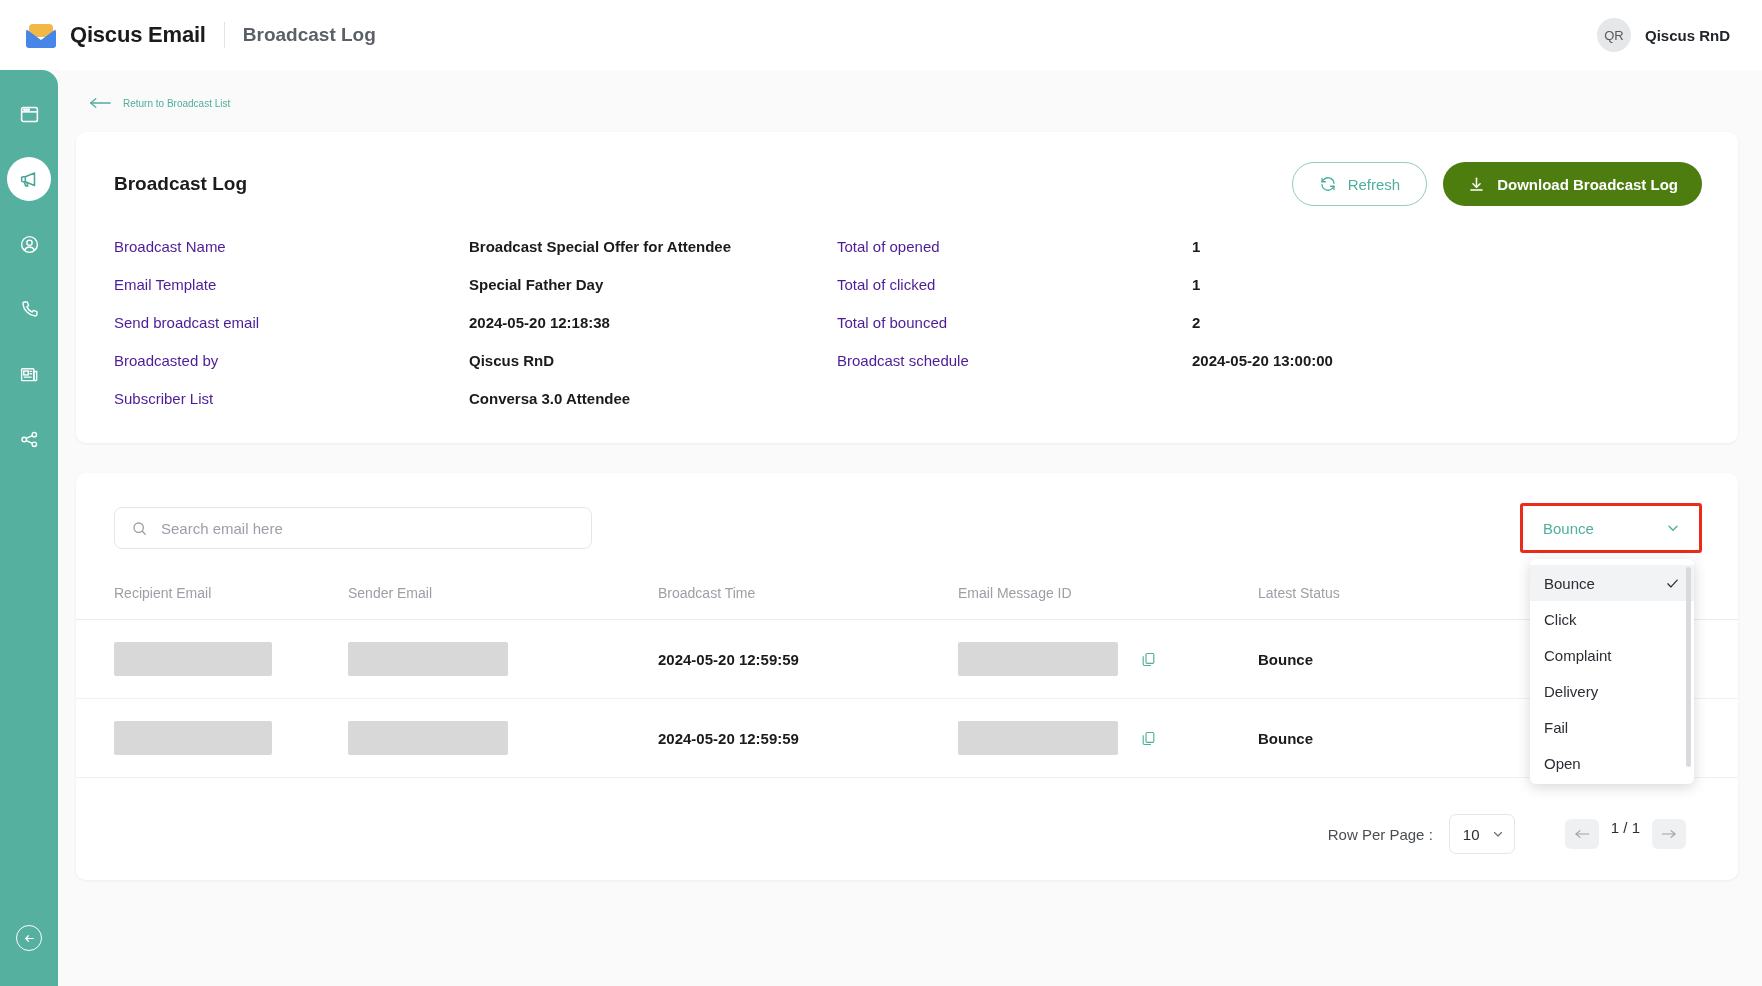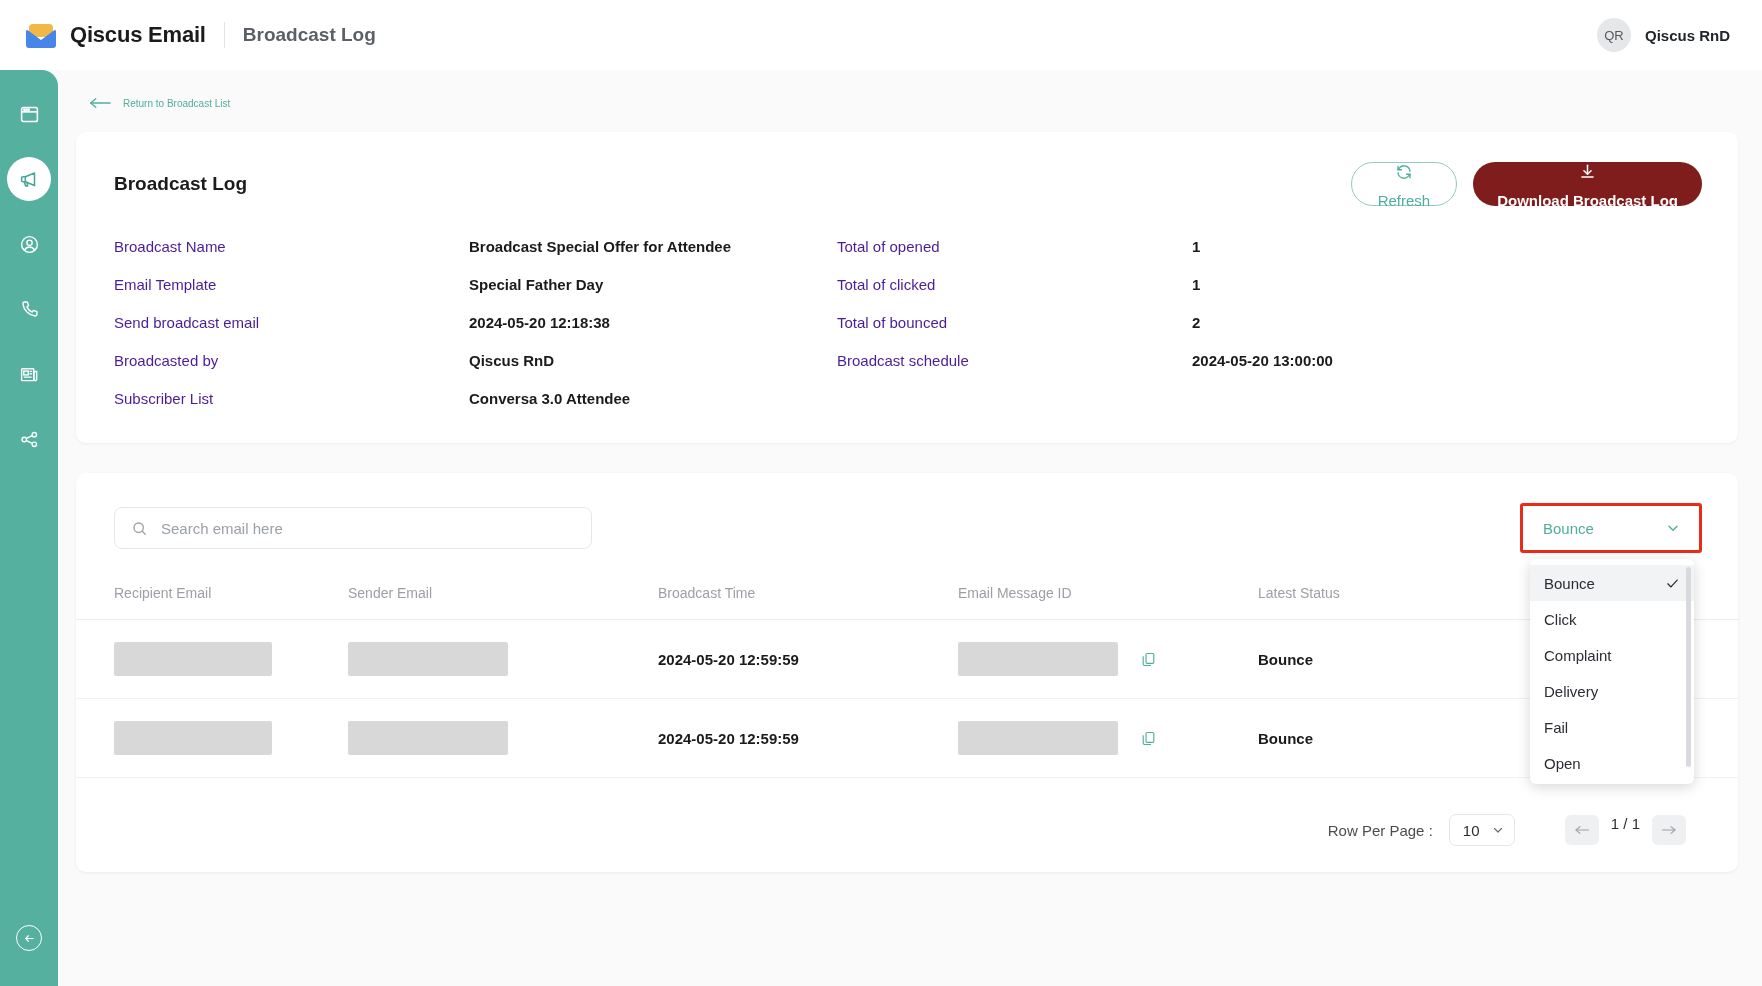--- a/index.html
+++ b/index.html
@@ -70,24 +70,24 @@
   .card {
     background: #ffffff; border-radius: 10px; margin: 22px 24px 0 18px;
     box-shadow: 0 1px 3px rgba(0,0,0,.06);
   }
   .card-top { padding: 30px 36px 36px 38px; }
   .card-head { display: flex; align-items: center; }
   .card-title { font-size: 19px; font-weight: bold; color: #1b1b1b; }
   .head-actions { margin-left: auto; display: flex; align-items: center; gap: 16px; }
   .btn {
     display: inline-flex; align-items: center; gap: 11px; border-radius: 24px;
-    font-size: 15px; height: 44px; padding: 0 26px; cursor: pointer; flex-direction: column;
+    font-size: 15px; height: 44px; padding: 0 26px; cursor: pointer;
   }
   .btn-ghost { border: 1.3px solid #8fcec1; color: #4fae9c; background: #fff; }
-  .btn-solid { background: #7f1d1d; color: #ffffff; border: none; font-weight: bold; padding: 0 24px; }
+  .btn-solid { background: #4d7c0f; color: #ffffff; border: none; font-weight: bold; padding: 0 24px; }
 
   .info-grid {
     margin-top: 32px; display: grid;
     grid-template-columns: 355px 368px 355px auto;
     row-gap: 21px; align-items: baseline;
   }
   .info-label { font-size: 15px; color: #4c1d95; }
   .info-value { font-size: 15px; color: #1b1b1b; font-weight: bold; }
 
   
@@ -148,21 +148,21 @@
   .r-msgid { width: 160px; }
   .msgid-cell { display: flex; align-items: center; gap: 22px; }
   .copy-icon { color: #4fae9c; cursor: pointer; display: inline-flex; }
 
   .pager {
     display: flex; align-items: center; justify-content: flex-end;
     gap: 16px; padding: 36px 52px 0 0;
   }
   .pager-label { font-size: 15px; color: #4a4d52; }
   .rpp-select {
-    width: 66px; height: 32px; border: 1.2px solid #e4e6ea; border-radius: 7px;
+    width: 66px; height: 40px; border: 1.2px solid #e4e6ea; border-radius: 7px;
     display: flex; align-items: center; justify-content: space-between;
     padding: 0 9px 0 13px; font-size: 15px; color: #2a2d33; cursor: pointer;
   }
   .pg-controls { display: flex; align-items: flex-start; gap: 12px; margin-left: 34px; }
   .pg-btn {
     width: 34px; height: 30px; border-radius: 6px; background: #eef0f2;
     display: flex; align-items: center; justify-content: center; color: #9ba0a8; cursor: pointer;
   }
   .pg-count { font-size: 15px; color: #2a2d33; }
   svg { display: block; }

